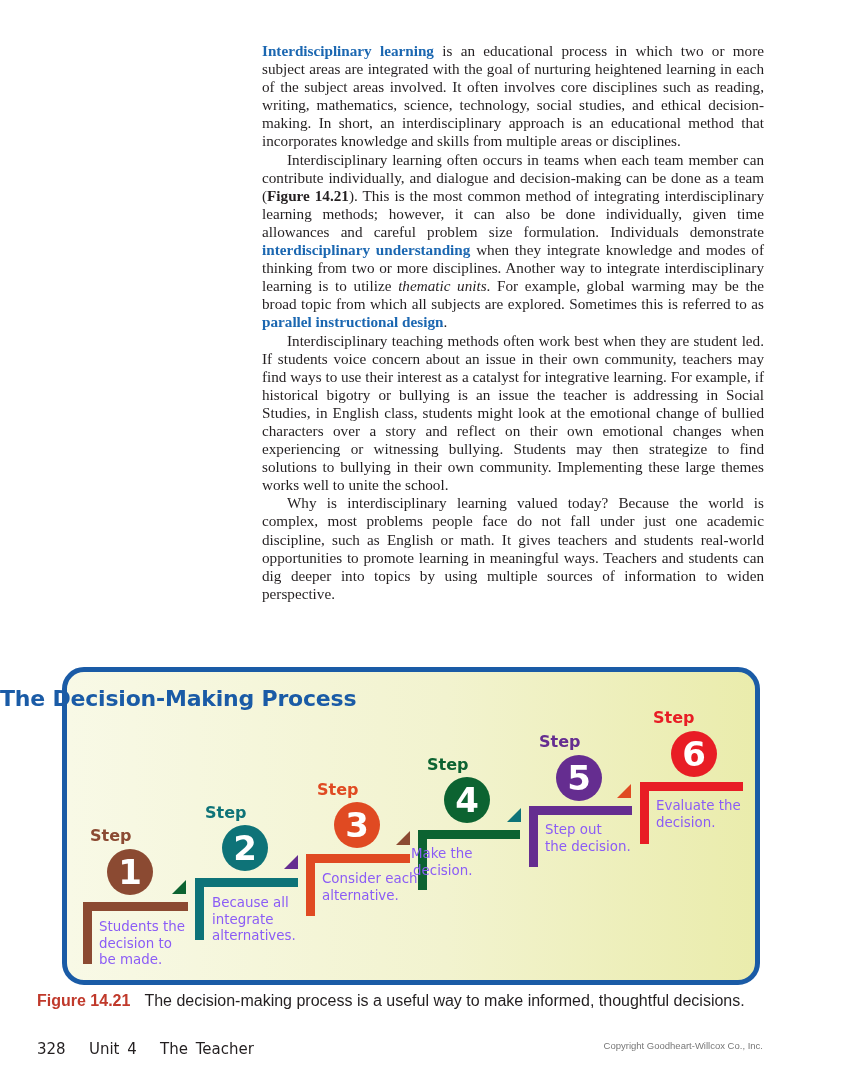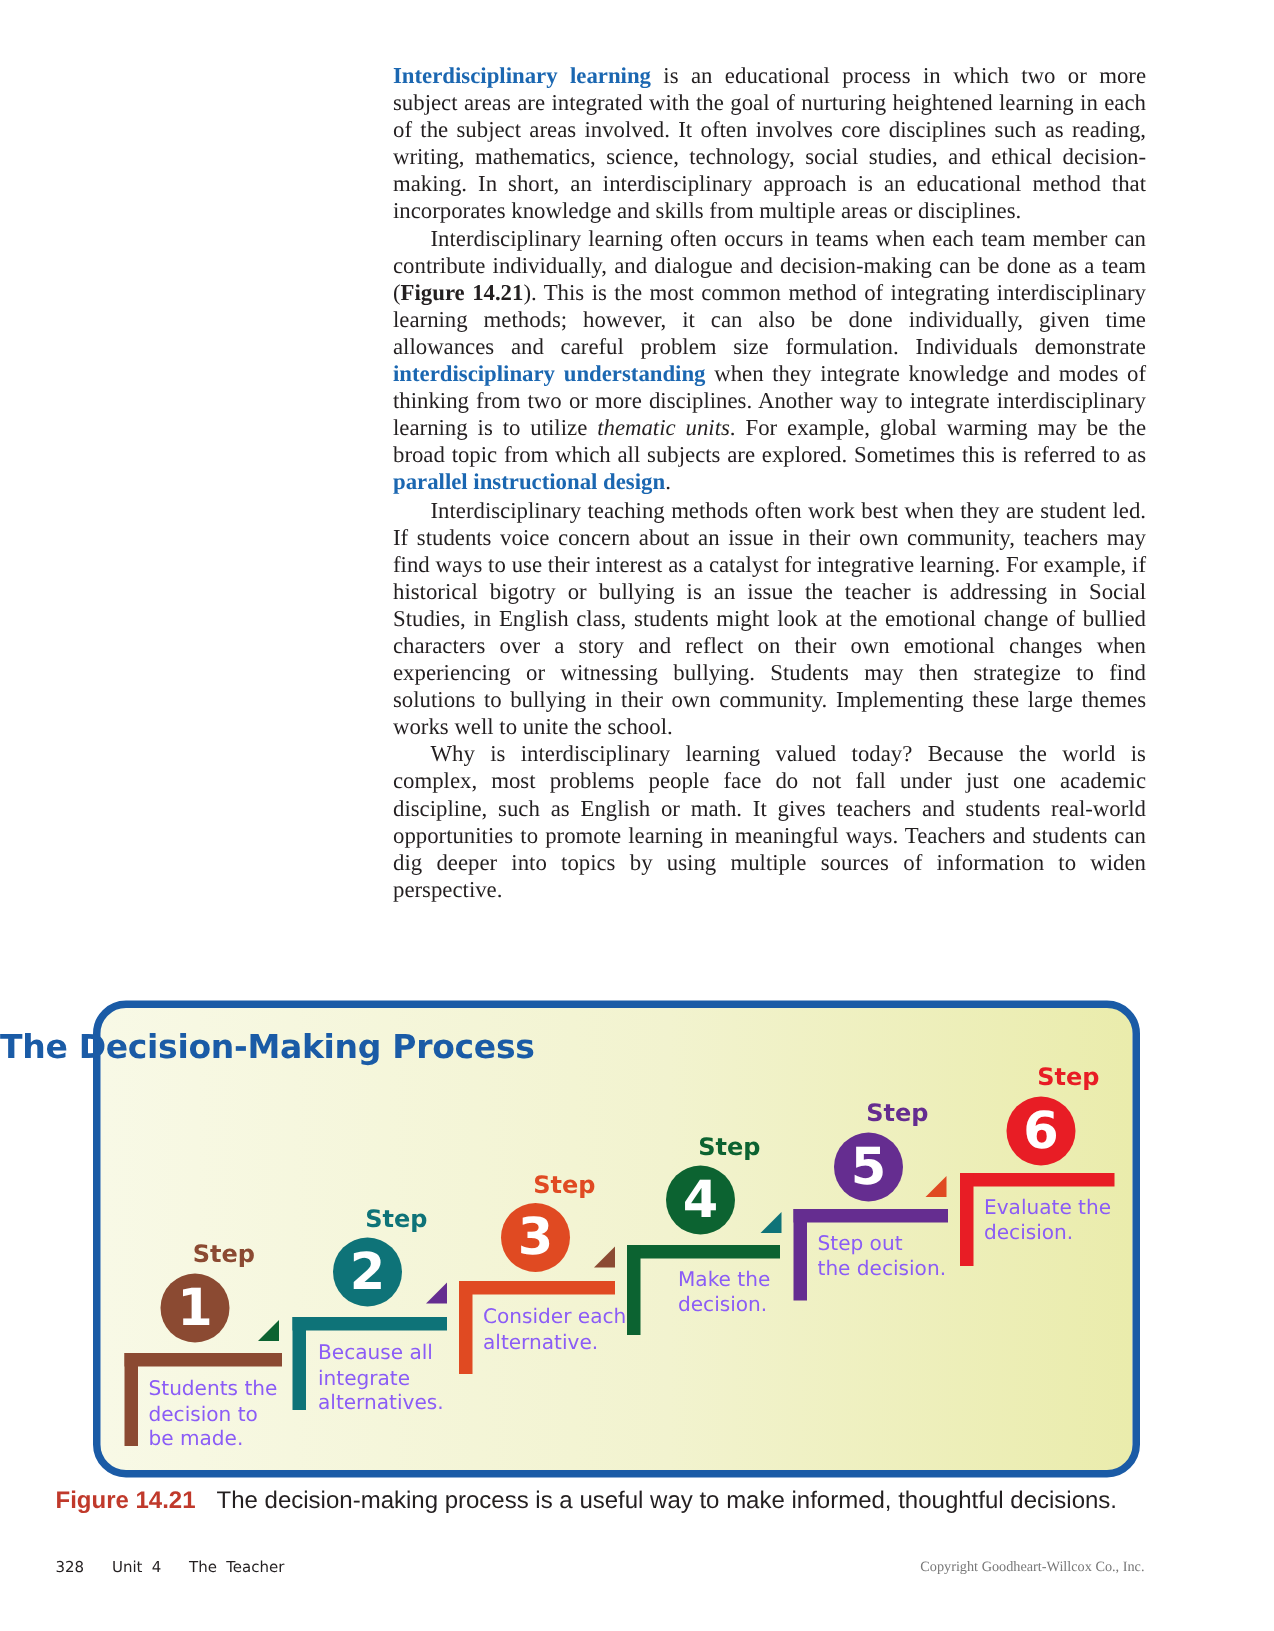--- a/index.html
+++ b/index.html
@@ -22,21 +22,21 @@
     border: 5px solid #1a5ba6; border-radius: 22px;
     background: linear-gradient(90deg, #f8f9e6 0%, #f2f3cf 55%, #eaecac 100%);
   }
   .fig-title {
     position: absolute; left: 0; top: 686px; width: 826px; text-align: left;
     font-family: "DejaVu Sans", sans-serif; font-weight: bold;
     font-size: 22px; color: #1a5ba6; letter-spacing: -0.2px;
   }
 
   .step-label {
-    position: absolute; width: 80px; text-align: right;
+    position: absolute; width: 80px; text-align: left;
     font-family: "DejaVu Sans", sans-serif; font-weight: bold; font-size: 16px;
   }
   .step-circle {
     position: absolute; width: 46px; height: 46px; border-radius: 50%;
     color: #ffffff; text-align: center; line-height: 46px;
     font-family: "DejaVu Sans", sans-serif; font-weight: bold; font-size: 34px;
   }
   .stair-h { position: absolute; height: 9px; }
   .stair-v { position: absolute; width: 9px; }
   .stair-text {
@@ -51,26 +51,26 @@
   }
 
   .caption {
     position: absolute; left: 37px; top: 992px;
     font-family: Liberation Sans, sans-serif; font-size: 16px; color: #231f20;
   }
   .caption .fig-num { color: #c0392b; font-weight: bold; margin-right: 14px; }
 
   .footer-left {
     position: absolute; left: 37px; top: 1040px;
-    font-family: "DejaVu Sans", sans-serif; font-size: 10px; color: #231f20;
+    font-family: "DejaVu Sans", sans-serif; font-size: 15px; color: #231f20;
     word-spacing: 3px;
   }
   .footer-right {
     position: absolute; right: 86px; top: 1040px;
-    font-family: Liberation Serif, serif; font-size: 9.5px; color: #777777; margin-left: 24px;
+    font-family: Liberation Sans, sans-serif; font-size: 9.5px; color: #777777; margin-left: 24px;
   }
 </style>
 </head>
 <body>
 
 <div class="body-text">
   <p><span class="term">Interdisciplinary learning</span><span> is an educational process in which two or more subject areas are integrated with the goal of nurturing heightened learning in each of the subject areas involved. It often involves core disciplines such as reading, writing, mathematics, science, technology, social studies, and ethical decision-making. In short, an interdisciplinary approach is an edu­cational method that incorporates knowledge and skills from multiple areas or disciplines.</span></p>
   <p class="indent"><span>Interdisciplinary learning often occurs in teams when each team member can contribute individually, and dialogue and decision-making can be done as a team (</span><span class="bold">Figure 14.21</span><span>). This is the most common method of integrating interdisciplinary learning methods; however, it can also be done individu­ally, given time allowances and careful problem size formulation. Individuals demonstrate </span><span class="term">interdisciplinary understanding</span><span> when they integrate knowl­edge and modes of thinking from two or more disciplines. Another way to integrate interdisciplinary learning is to utilize </span><span class="ital">thematic units</span><span>. For example, global warming may be the broad topic from which all subjects are explored. Sometimes this is referred to as </span><span class="term">parallel instructional design</span><span>.</span></p>
   <p class="indent">Interdisciplinary teaching methods often work best when they are stu­dent led. If students voice concern about an issue in their own community, teachers may find ways to use their interest as a catalyst for integrative learning. For example, if historical bigotry or bullying is an issue the teacher is addressing in Social Studies, in English class, students might look at the emotional change of bullied characters over a story and reflect on their own emotional changes when experiencing or witnessing bullying. Students may then strategize to find solutions to bullying in their own community. Implementing these large themes works well to unite the school.</p>
   <p class="indent">Why is interdisciplinary learning valued today? Because the world is complex, most problems people face do not fall under just one academic discipline, such as English or math. It gives teachers and students real-world opportunities to promote learning in meaningful ways. Teachers and students can dig deeper into topics by using multiple sources of information to widen perspective.</p>
@@ -109,21 +109,21 @@
 <div class="stair-text" style="left:322px;top:871px;">
   <div>Consider each</div>
   <div>alternative.</div>
 </div>
 
 <div class="step-label" style="left:427px;top:755px;color:#0c6331;">Step</div>
 <div class="step-circle" style="left:444px;top:777px;background:#0c6331;">4</div>
 <div class="tri" style="left:507px;top:808px;border-bottom-color:#0e7378;"></div>
 <div class="stair-h" style="left:418px;top:830px;width:102px;background:#0c6331;"></div>
 <div class="stair-v" style="left:418px;top:830px;height:60px;background:#0c6331;"></div>
-<div class="stair-text" style="left:452px;top:846px;">
+<div class="stair-text" style="left:411px;top:846px;text-align:right;">
   <div>Make the</div>
   <div>decision.</div>
 </div>
 
 <div class="step-label" style="left:539px;top:732px;color:#652d90;">Step</div>
 <div class="step-circle" style="left:556px;top:755px;background:#652d90;">5</div>
 <div class="tri" style="left:617px;top:784px;border-bottom-color:#e04a22;"></div>
 <div class="stair-h" style="left:529px;top:806px;width:103px;background:#652d90;"></div>
 <div class="stair-v" style="left:529px;top:806px;height:61px;background:#652d90;"></div>
 <div class="stair-text" style="left:545px;top:822px;">

